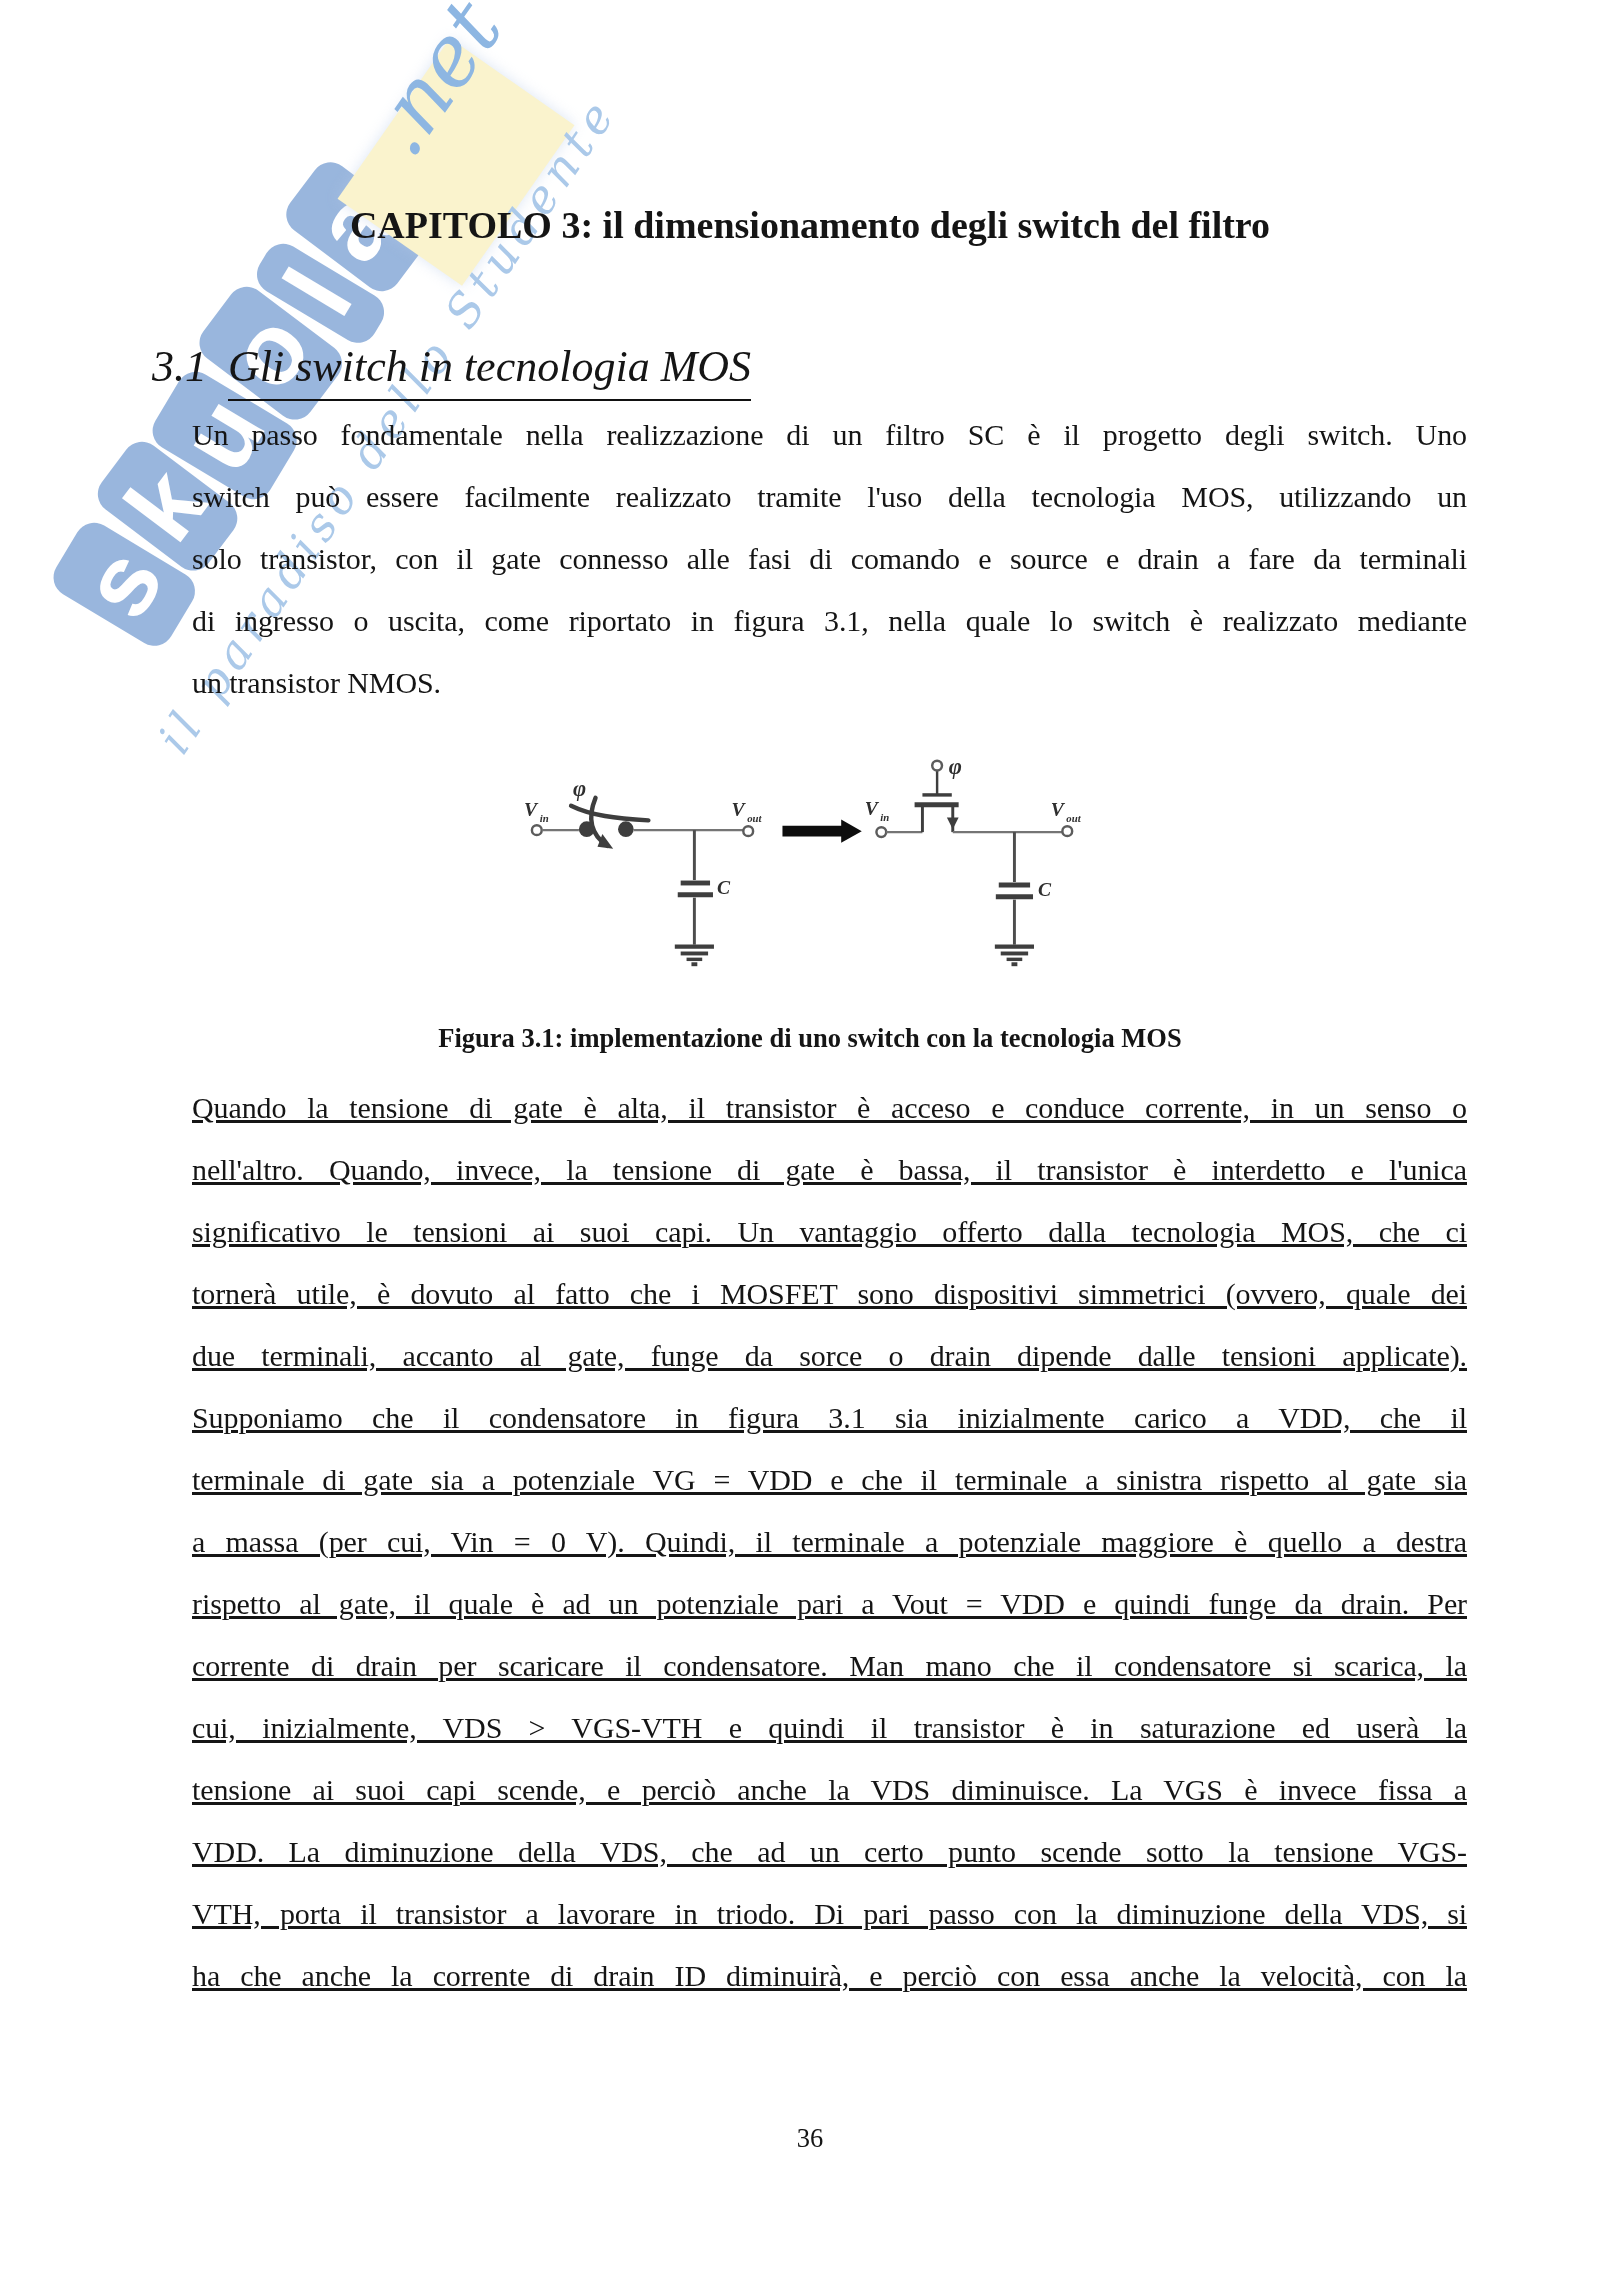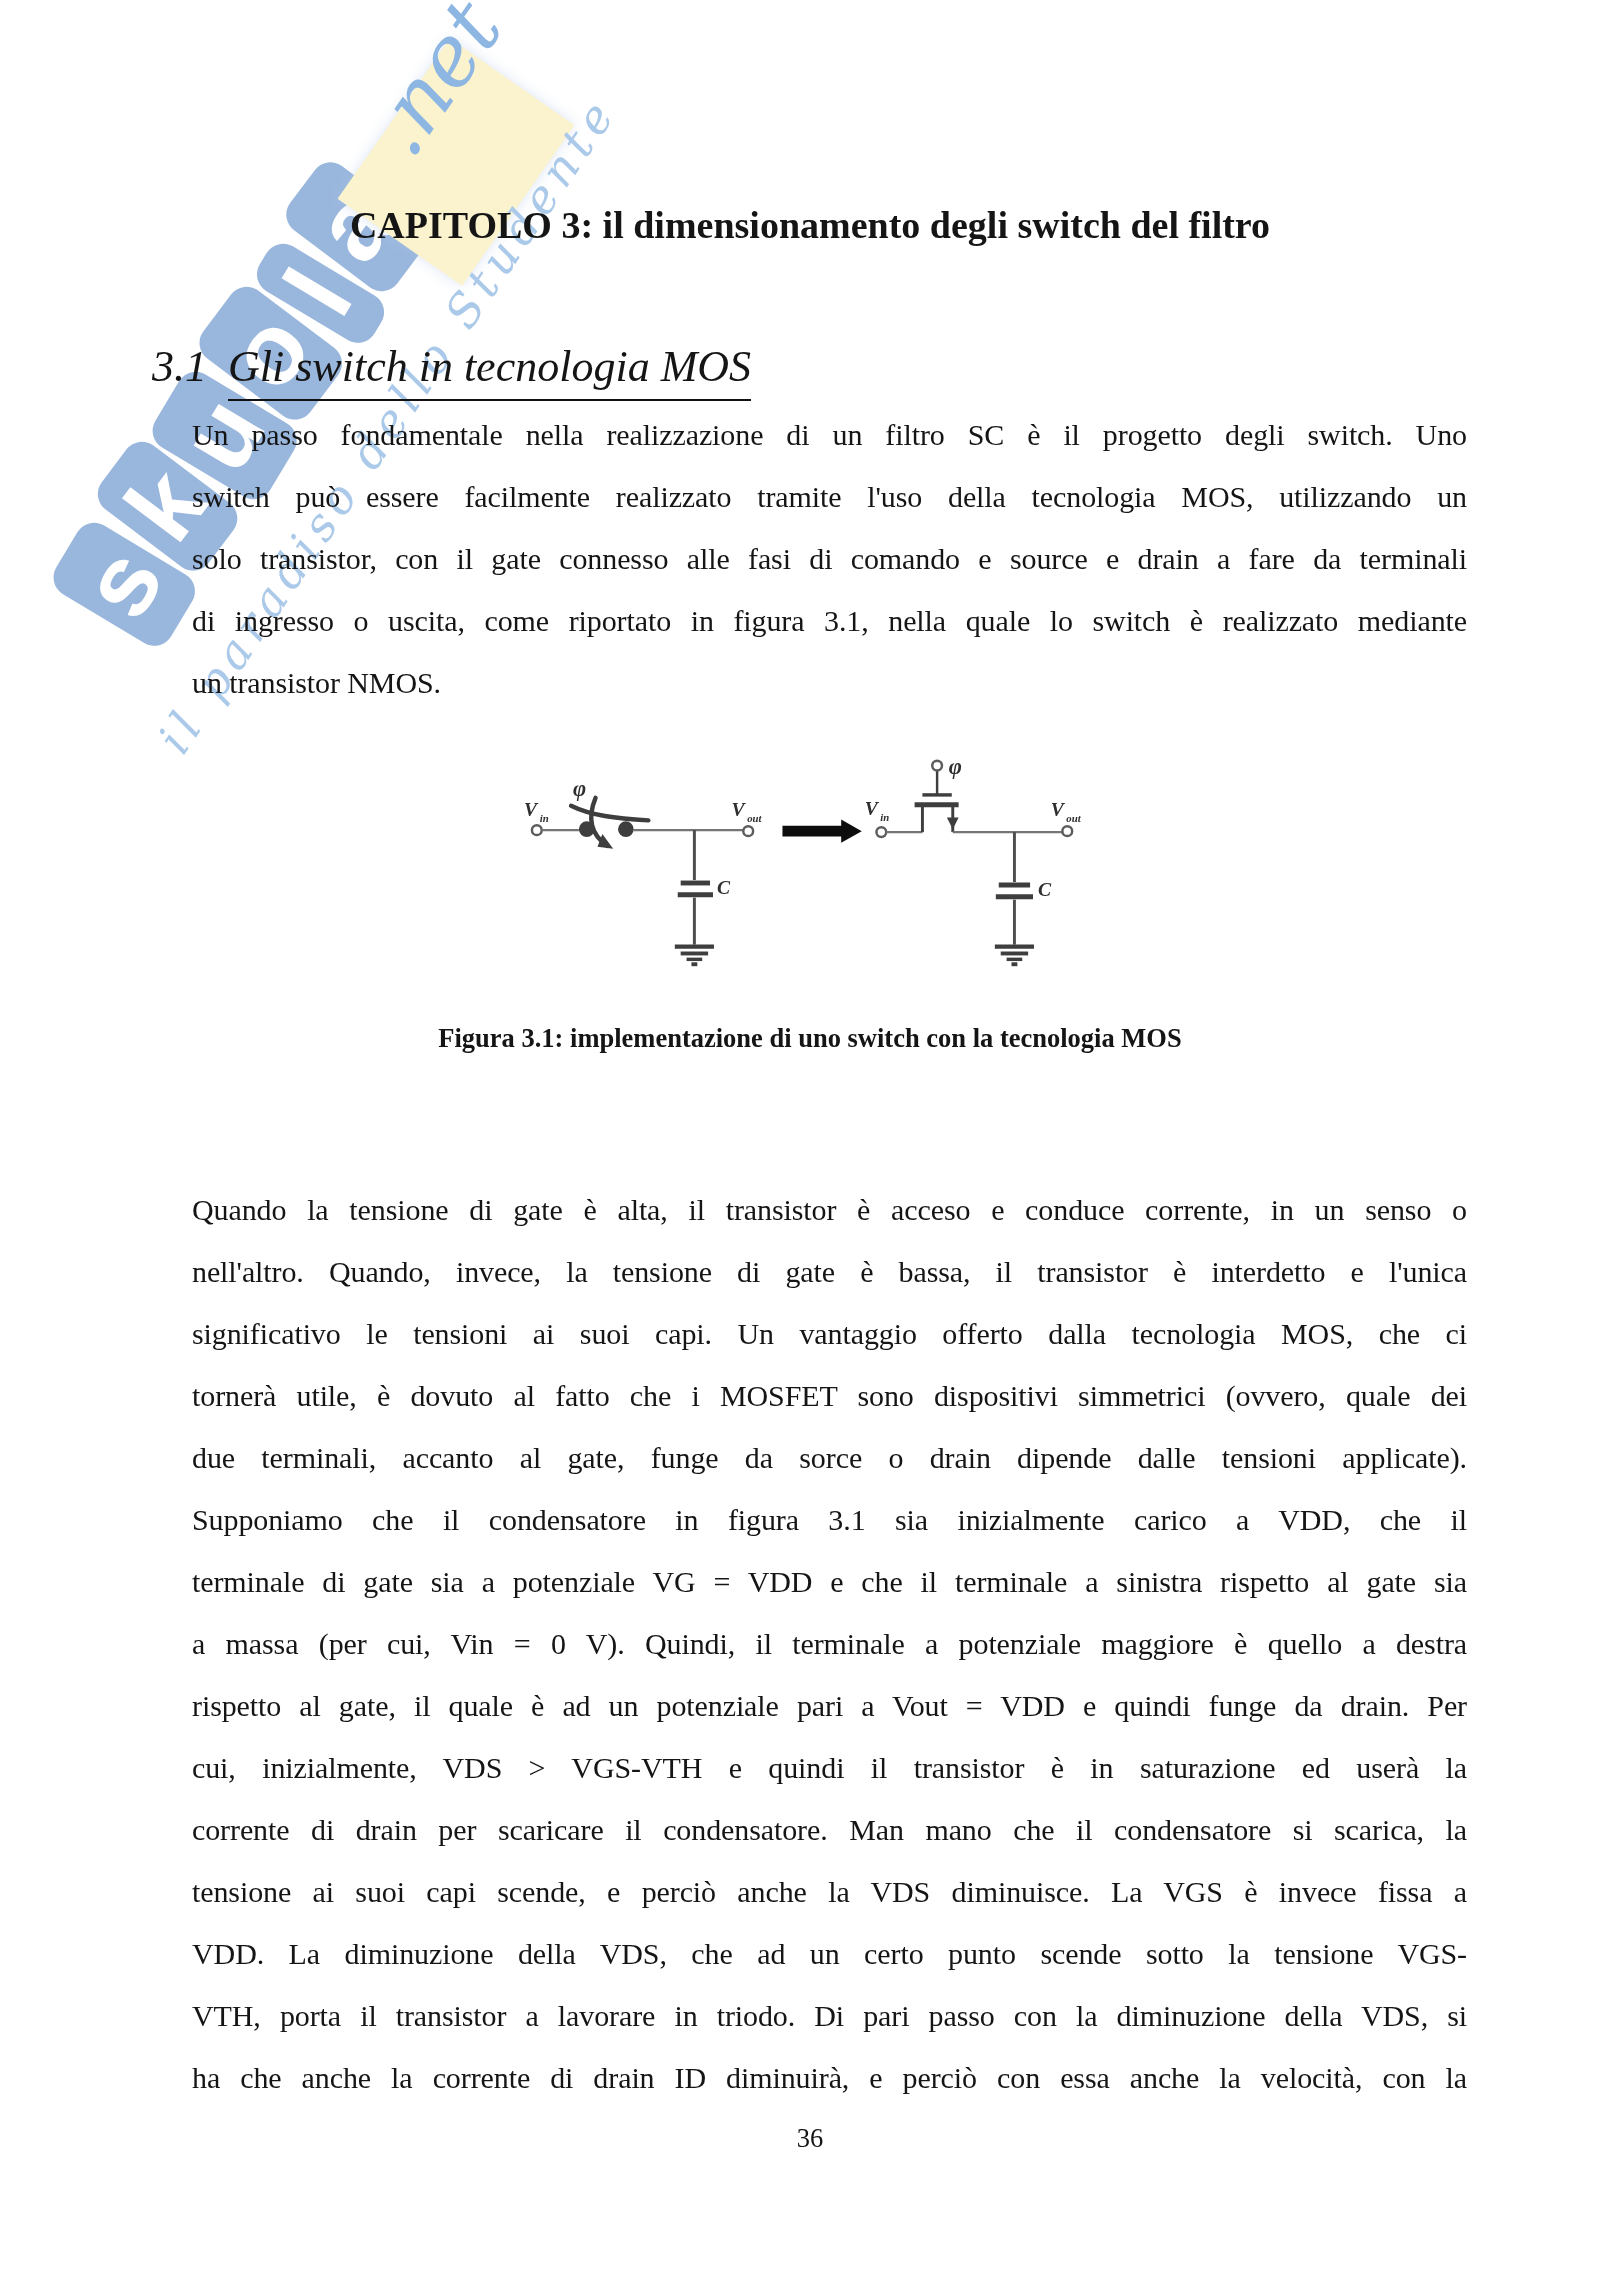--- a/index.html
+++ b/index.html
@@ -65,21 +65,21 @@
   .section-heading {
     position:absolute; top:342px; left:152px;
     font-style:italic; font-size:44px; line-height:49px;
     white-space:nowrap;
   }
   .section-num { display:inline-block; margin-right:21px; }
   .section-text { border-bottom:2.9px solid #111; padding-bottom:7.8px; }
 
   .para { position:absolute; left:152px; width:1315px; }
   .para-1 { top:404px; }
-  .para-2 { top:1179px; }
+  .para-2 { top:1077px;text-decoration:underline; }
   .pline {
     font-size:30px; line-height:62px; height:62px;
     text-align:justify; text-align-last:justify;
     letter-spacing:-0.1px;
     white-space:normal; overflow:visible;margin-left:40px;
   }
   .para-end .pline:last-child { text-align-last:left; }
 
   .figure-wrap { position:absolute; left:510px; top:745px; width:588px; height:230px; }
   .fig-caption {
@@ -190,22 +190,22 @@
     <div class="para para-2">
         <div class="pline">Quando la tensione di gate è alta, il transistor è acceso e conduce corrente, in un senso o</div>
         <div class="pline">nell'altro. Quando, invece, la tensione di gate è bassa, il transistor è interdetto e l'unica</div>
         <div class="pline">significativo le tensioni ai suoi capi. Un vantaggio offerto dalla tecnologia MOS, che ci</div>
         <div class="pline">tornerà utile, è dovuto al fatto che i MOSFET sono dispositivi simmetrici (ovvero, quale dei</div>
         <div class="pline">due terminali, accanto al gate, funge da sorce o drain dipende dalle tensioni applicate).</div>
         <div class="pline">Supponiamo che il condensatore in figura 3.1 sia inizialmente carico a VDD, che il</div>
         <div class="pline">terminale di gate sia a potenziale VG = VDD e che il terminale a sinistra rispetto al gate sia</div>
         <div class="pline">a massa (per cui, Vin = 0 V). Quindi, il terminale a potenziale maggiore è quello a destra</div>
         <div class="pline">rispetto al gate, il quale è ad un potenziale pari a Vout = VDD e quindi funge da drain. Per</div>
+        <div class="pline">corrente di drain per scaricare il condensatore. Man mano che il condensatore si scarica, la</div>
         <div class="pline">cui, inizialmente, VDS &gt; VGS-VTH e quindi il transistor è in saturazione ed userà la</div>
-        <div class="pline">corrente di drain per scaricare il condensatore. Man mano che il condensatore si scarica, la</div>
         <div class="pline">tensione ai suoi capi scende, e perciò anche la VDS diminuisce. La VGS è invece fissa a</div>
         <div class="pline">VDD. La diminuzione della VDS, che ad un certo punto scende sotto la tensione VGS-</div>
         <div class="pline">VTH, porta il transistor a lavorare in triodo. Di pari passo con la diminuzione della VDS, si</div>
         <div class="pline">ha che anche la corrente di drain ID diminuirà, e perciò con essa anche la velocità, con la</div>
       </div>
 
     <div class="page-number">36</div>
   </div>
 </div>
 

